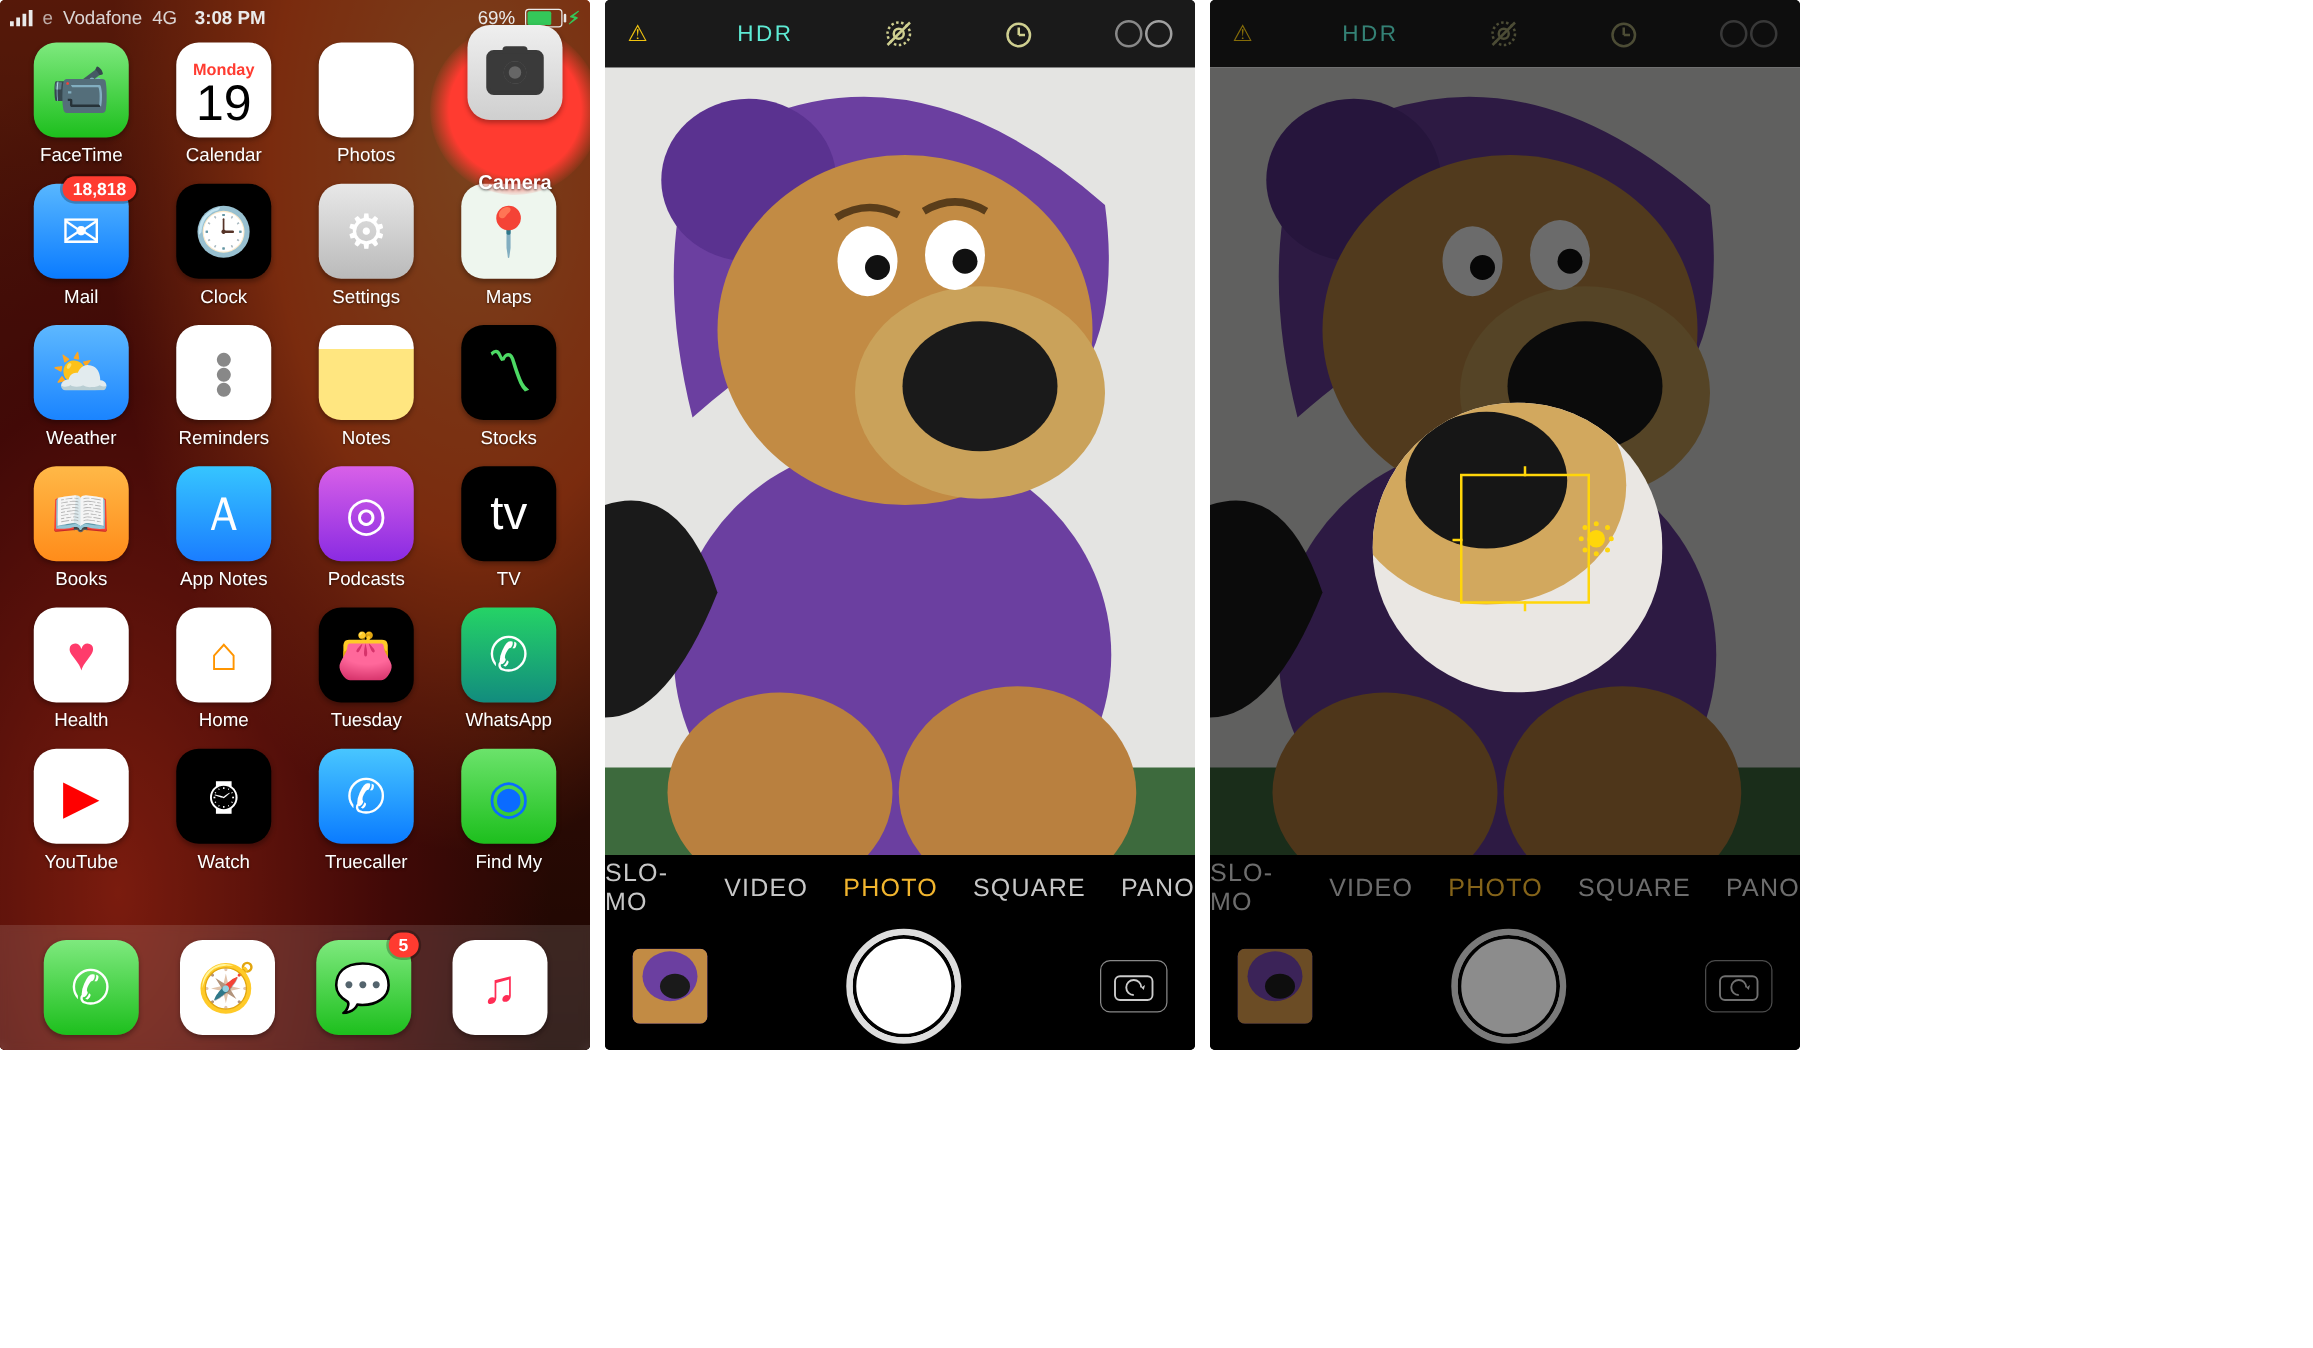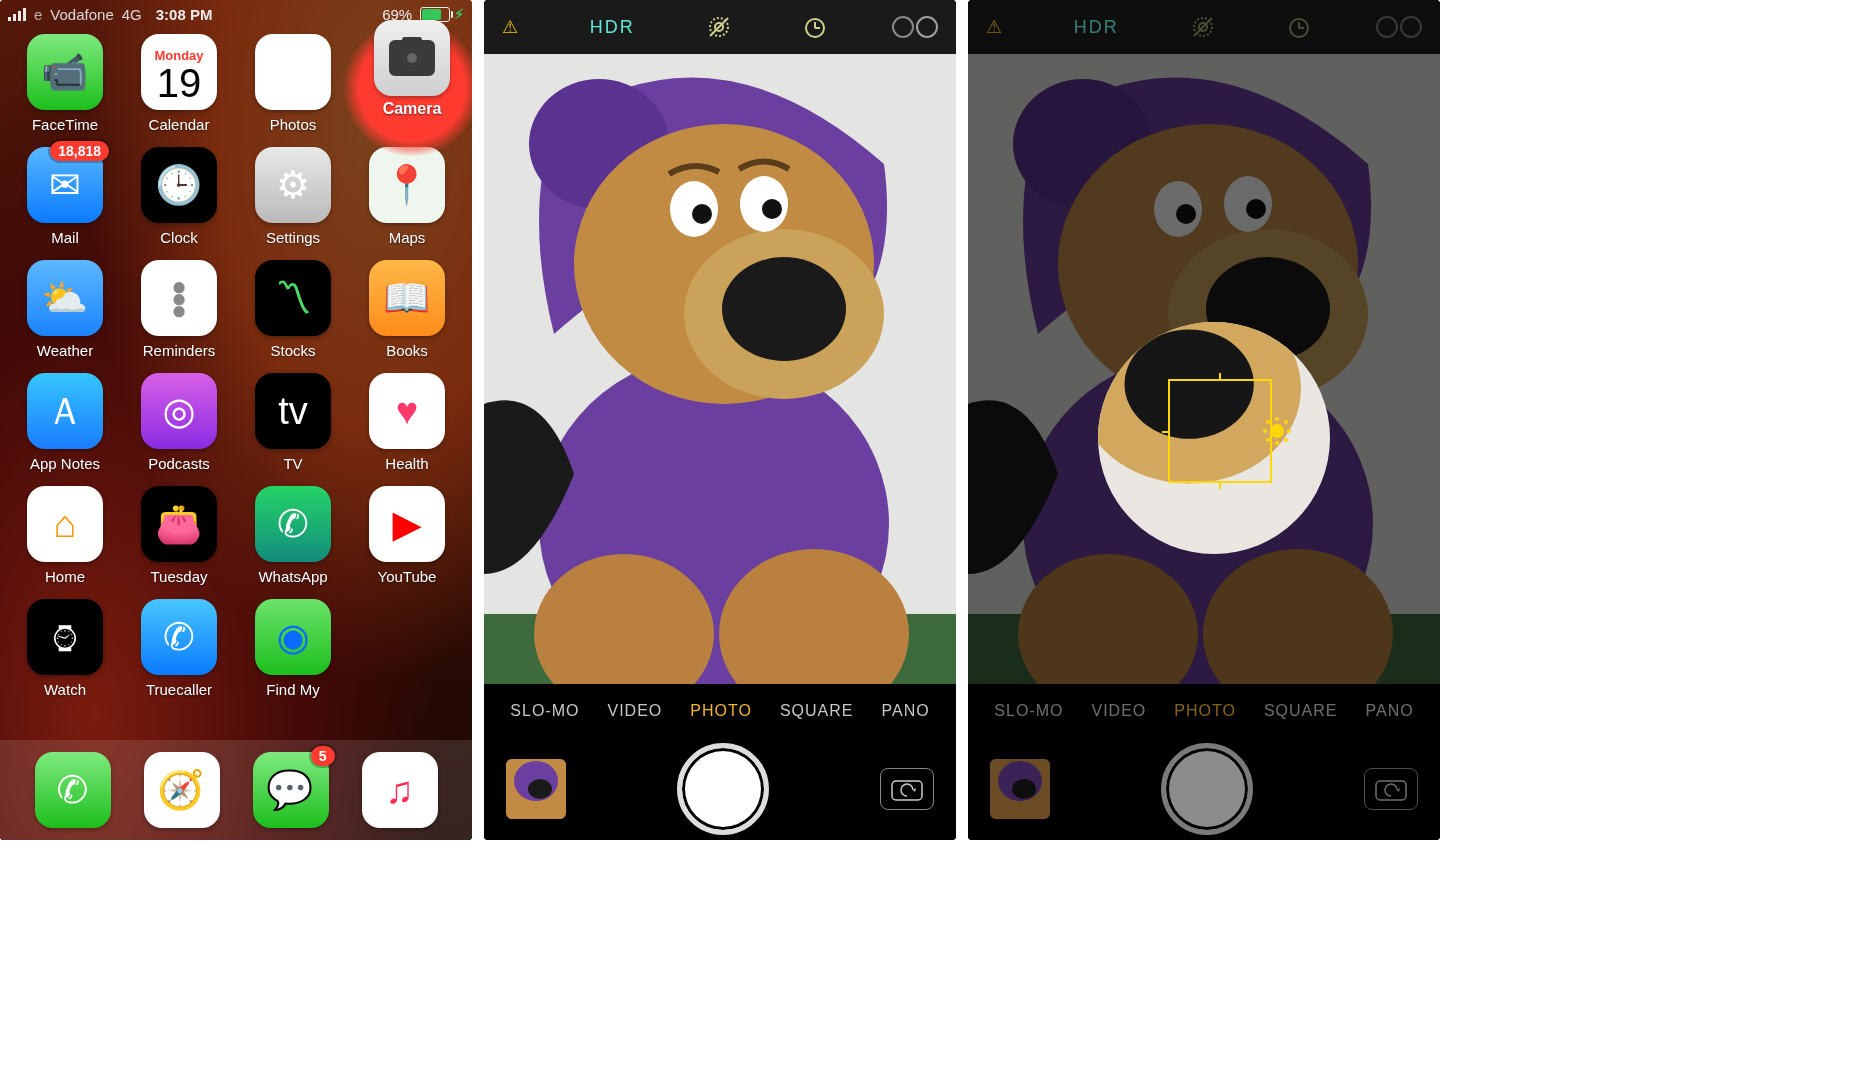--- a/index.html
+++ b/index.html
@@ -121,21 +121,21 @@
   .ic-music{background:#fff}
 
   
   .highlight-ring {
     position:absolute;
     width:136px; height:136px;
     border-radius:50%;
     background: radial-gradient(circle,#ff3b30 0%,#ff3b30 55%, rgba(228,30,20,0) 72%);
     top:20px; right:-8px;
     z-index:2;
-    display:flex;flex-direction:column;align-items:center;justify-content:flex-start;
+    display:flex;flex-direction:column;align-items:center;justify-content:space-between;
     gap:4px;
   }
   .highlight-ring .icon{z-index:3}
   .highlight-ring .label{color:#fff;font-weight:600;font-size:16px;z-index:3}
 
   .page-dots {
     display:flex; justify-content:center; gap:10px; margin-top:10px;
   }
   .page-dots span{width:7px;height:7px;border-radius:50%;background:rgba(255,255,255,.35)}
   .page-dots .active{background:#fff}
@@ -188,21 +188,21 @@
     box-shadow:
       0 -12px 0 -5px #ffd60a, 0 12px 0 -5px #ffd60a,
       -12px 0 0 -5px #ffd60a, 12px 0 0 -5px #ffd60a,
       -9px -9px 0 -5px #ffd60a, 9px -9px 0 -5px #ffd60a,
       -9px 9px 0 -5px #ffd60a, 9px 9px 0 -5px #ffd60a;
   }
 
   .mode-strip{
     height:54px; background:#000;
     display:flex; align-items:center; justify-content:center; gap:28px;
-    color:#c7c7c7; font-size:16px; letter-spacing:1px; font-weight:500;
+    color:#c7c7c7; font-size:20px; letter-spacing:1px; font-weight:500;
   }
   .mode-strip.dim{ filter: brightness(.55);}
   .mode-strip .active{ color:#f1b52e; }
 
   .cam-bottom{
     height:102px; background:#000;
     display:flex; align-items:center; justify-content:space-between;
     padding:0 22px;
   }
   .cam-bottom.dim{ filter: brightness(.55);}
@@ -316,20 +316,26 @@
         <div class="icon ic-weather">
             <span class="g">⛅</span>
           </div>
         <span class="label">Weather</span>
       </div>
       <div class="app">
         <div class="icon ic-reminders">
             <span class="g" style="font-size:26px;line-height:12px;color:#888">●<br>●<br>●</span>
           </div>
         <span class="label">Reminders</span>
+      </div>
+      <div class="app">
+        <div class="icon ic-notes">
+            <span class="g"></span>
+          </div>
+        <span class="label">Notes</span>
       </div>
       <div class="app">
         <div class="icon ic-stocks">
             <span class="g" style="color:#4cd964">〽︎</span>
           </div>
         <span class="label">Stocks</span>
       </div>
 
       <div class="app">
         <div class="icon ic-books">

